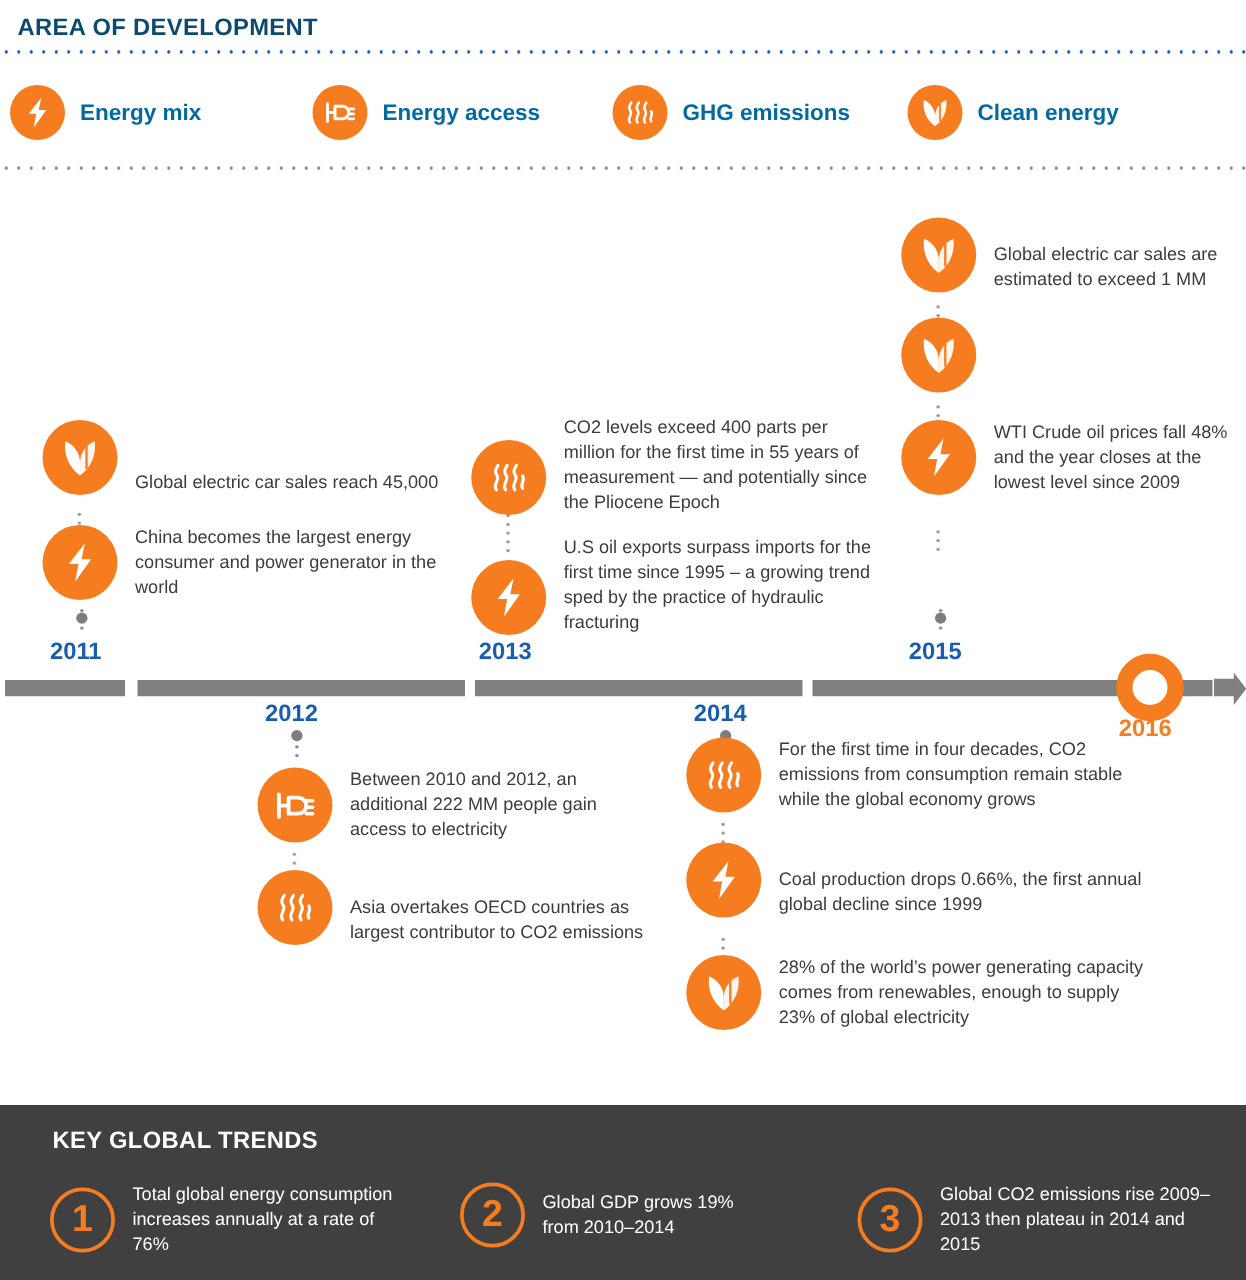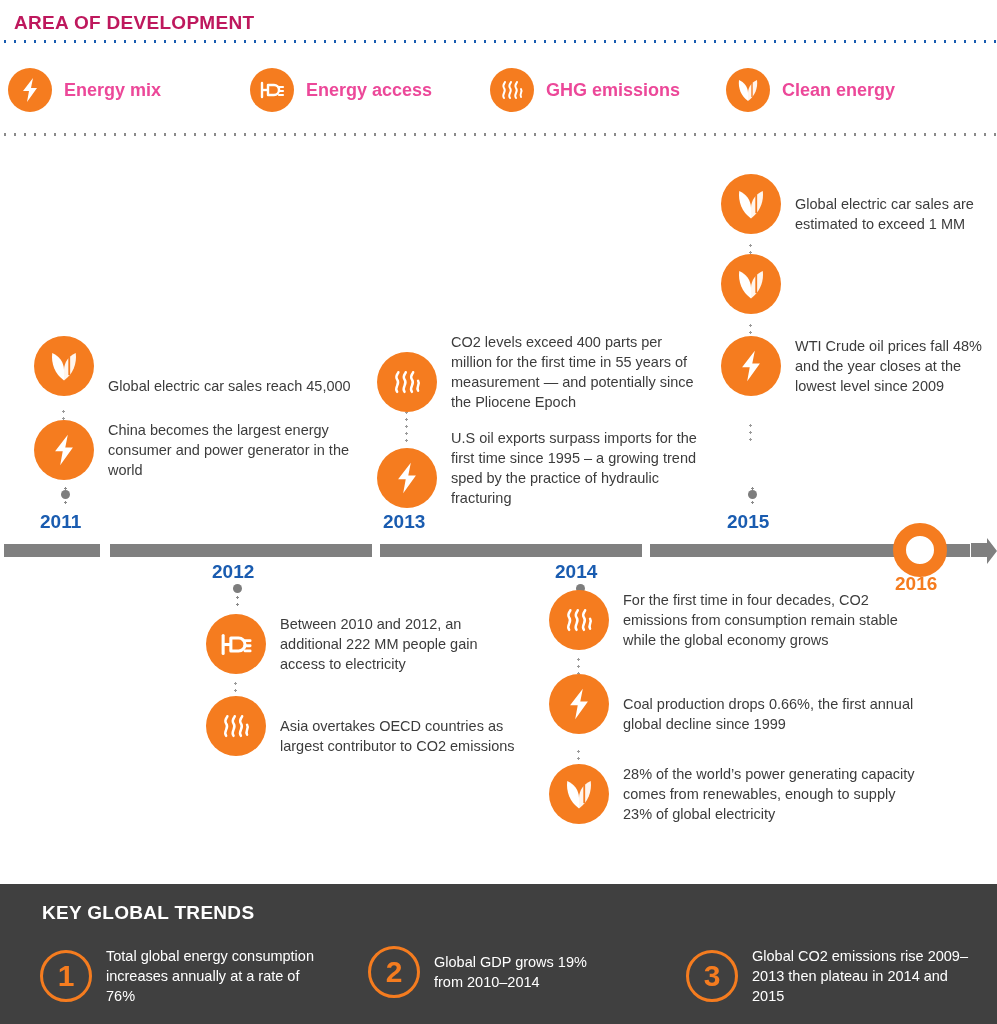--- a/index.html
+++ b/index.html
@@ -8,38 +8,38 @@
     background: #ffffff;
     font-family: "Liberation Sans", sans-serif;
     position: relative;
     overflow: hidden;
   }
 
   
   .header-title {
     position: absolute; left: 14px; top: 12px;
     font-size: 19px; font-weight: bold; letter-spacing: .3px;
-    color: #be185d;
+    color: #0c4a6e;
   }
   .divider-blue {
     position: absolute; left: 0; top: 40px; width: 997px; height: 3px;
     background-image: radial-gradient(circle, #1a5cb0 1.3px, transparent 1.4px);
     background-size: 10px 3px; background-repeat: repeat-x;
   }
   .divider-gray {
     position: absolute; left: 0; top: 133px; width: 997px; height: 3px;
     background-image: radial-gradient(circle, #8a8a8a 1.3px, transparent 1.4px);
     background-size: 10px 3px; background-repeat: repeat-x;
   }
 
   
   .legend { position: absolute; left: 0; top: 68px; width: 997px; height: 52px; }
   .legend-item { position: absolute; display: flex; align-items: center; gap: 12px; }
   .legend-label {
-    font-size: 18px; font-weight: bold; color: #ec4899; white-space: nowrap;
+    font-size: 18px; font-weight: bold; color: #0369a1; white-space: nowrap;
   }
 
   
   .bubble {
     background: #f57c1f; border-radius: 50%;
     display: flex; align-items: center; justify-content: center;
     flex: 0 0 auto;
   }
   .bubble svg { display: block; }
 

